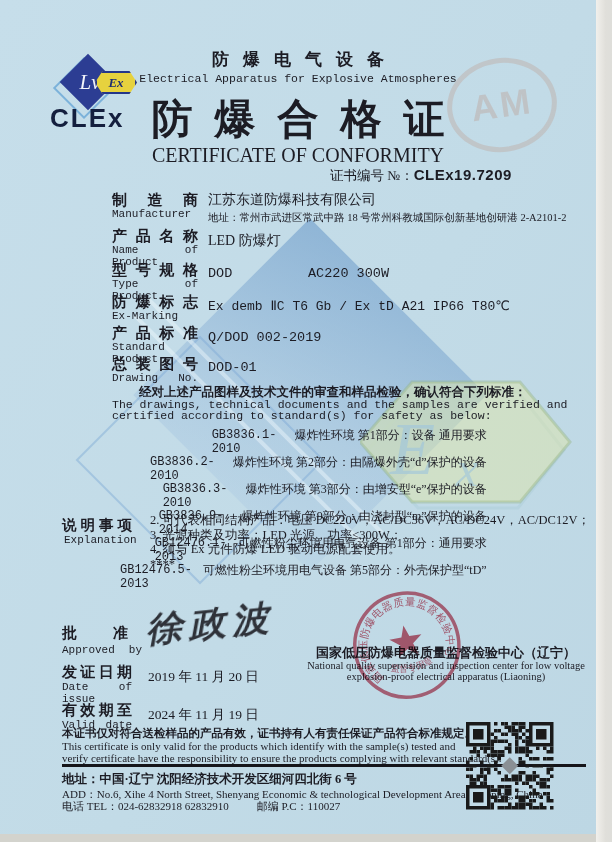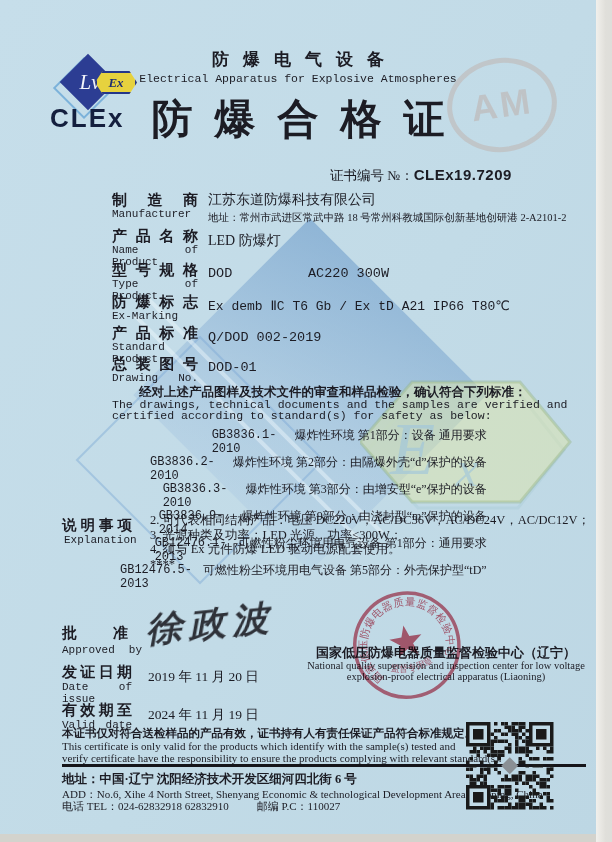--- a/index.html
+++ b/index.html
@@ -105,20 +105,21 @@
 
   <div class="abs logo-diamond-echo"></div>
   <div class="abs logo-diamond"></div>
   <div class="abs logo-lv">Lv</div>
   <div class="abs logo-hex">Ex</div>
   <div class="abs logo-text">CLEx</div>
 
   <div class="abs brand-en">Electrical Apparatus for Explosive Atmospheres</div>
   <div class="abs brand-cn">防爆电气设备</div>
   <div class="abs title-cn">防爆合格证</div>
+  <div class="abs title-en">CERTIFICATE OF CONFORMITY</div>
   <div class="abs certno">
     <span>证书编号 №：</span><b>CLEx19.7209</b>
   </div>
 
   <div class="abs zh-label w86" style="left:112px;top:191px;">制造商</div>
   <div class="abs en-label w86" style="left:112px;top:208px;">Manufacturer</div>
   <div class="abs val-cjk" style="left:208px;top:191px;">江苏东道防爆科技有限公司</div>
   <div class="abs sub-addr" style="left:208px;top:211px;">地址：常州市武进区常武中路 18 号常州科教城国际创新基地创研港 2-A2101-2</div>
 
   <div class="abs zh-label w86" style="left:112px;top:227px;">产品名称</div>

